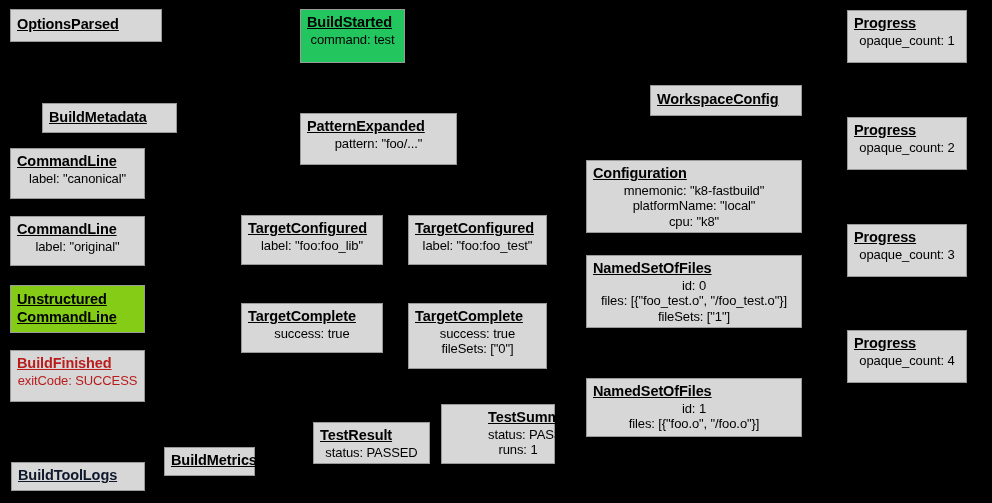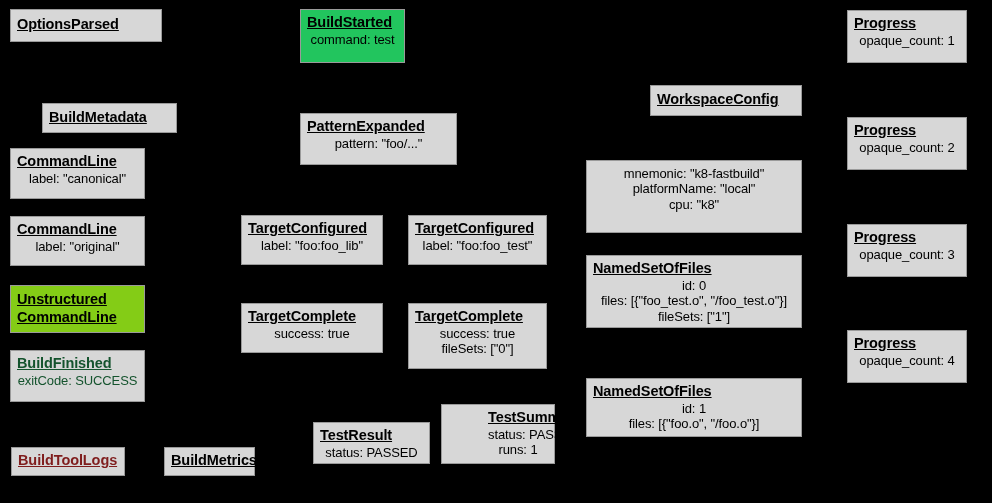--- a/index.html
+++ b/index.html
@@ -89,20 +89,21 @@
         <span class="node-field">opaque_count: 2</span>
       </span>
     </div>
     <div class="node" style="left: 10px; top: 148px; width: 135px; height: 51px; background: rgb(215, 215, 215); border-color: rgb(154, 154, 154); color: rgb(0, 0, 0);">
       <span class="node-title">CommandLine</span>
       <span class="node-fields">
         <span class="node-field">label: "canonical"</span>
       </span>
     </div>
     <div class="node" style="left: 586px; top: 160px; width: 216px; height: 73px; background: rgb(215, 215, 215); border-color: rgb(154, 154, 154); color: rgb(0, 0, 0);">
+      <span class="node-title">Configuration</span>
       <span class="node-fields">
         <span class="node-field">mnemonic: "k8-fastbuild"</span>
         <span class="node-field">platformName: "local"</span>
         <span class="node-field">cpu: "k8"</span>
       </span>
     </div>
     <div class="node" style="left: 241px; top: 215px; width: 142px; height: 50px; background: rgb(215, 215, 215); border-color: rgb(154, 154, 154); color: rgb(0, 0, 0);">
       <span class="node-title">TargetConfigured</span>
       <span class="node-fields">
         <span class="node-field">label: "foo:foo_lib"</span>
@@ -150,21 +151,21 @@
         <span class="node-field">success: true</span>
         <span class="node-field">fileSets: ["0"]</span>
       </span>
     </div>
     <div class="node" style="left: 847px; top: 330px; width: 120px; height: 53px; background: rgb(215, 215, 215); border-color: rgb(154, 154, 154); color: rgb(0, 0, 0);">
       <span class="node-title">Progress</span>
       <span class="node-fields">
         <span class="node-field">opaque_count: 4</span>
       </span>
     </div>
-    <div class="node" style="left: 10px; top: 350px; width: 135px; height: 52px; background: rgb(215, 215, 215); border-color: rgb(154, 154, 154); color: #14532d;">
+    <div class="node" style="left: 10px; top: 350px; width: 135px; height: 52px; background: rgb(215, 215, 215); border-color: rgb(154, 154, 154); color: #b91c1c;">
       <span class="node-title">BuildFinished</span>
       <span class="node-fields">
         <span class="node-field">exitCode: SUCCESS</span>
       </span>
     </div>
     <div class="node" style="left: 586px; top: 378px; width: 216px; height: 59px; background: rgb(215, 215, 215); border-color: rgb(154, 154, 154); color: rgb(0, 0, 0);">
       <span class="node-title">NamedSetOfFiles</span>
       <span class="node-fields">
         <span class="node-field">id: 1</span>
         <span class="node-field">files: [{"foo.o", "/foo.o"}]</span>
@@ -176,19 +177,19 @@
         <span class="node-field">status: PASSED</span>
         <span class="node-field">runs: 1</span>
       </span>
     </div>
     <div class="node" style="left: 313px; top: 422px; width: 117px; height: 42px; background: rgb(215, 215, 215); border-color: rgb(154, 154, 154); color: rgb(0, 0, 0);">
       <span class="node-title">TestResult</span>
       <span class="node-fields">
         <span class="node-field">status: PASSED</span>
       </span>
     </div>
-    <div class="node title-only" style="left: 11px; top: 447px; width: 114px; height: 29px; background: rgb(215, 215, 215); border-color: rgb(154, 154, 154); color: #7f1d1d;">
+    <div class="node title-only" style="left: 11px; top: 462px; width: 134px; height: 29px; background: rgb(215, 215, 215); border-color: rgb(154, 154, 154); color: #0f172a;">
       <span class="node-title">BuildToolLogs</span>
     </div>
     <div class="node title-only" style="left: 164px; top: 447px; width: 91px; height: 29px; background: rgb(215, 215, 215); border-color: rgb(154, 154, 154); color: rgb(0, 0, 0);">
       <span class="node-title">BuildMetrics</span>
     </div>
   </div>
 
 </body></html>

